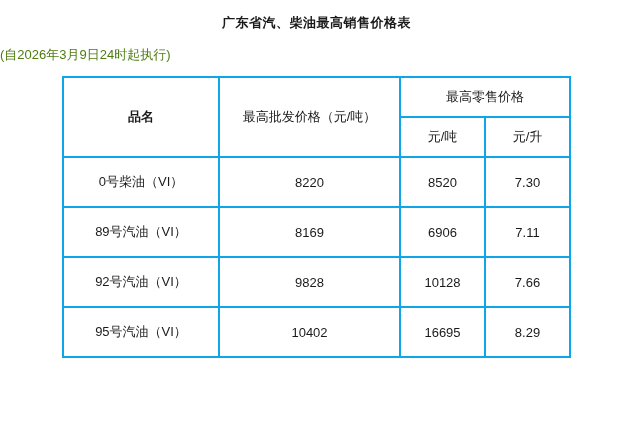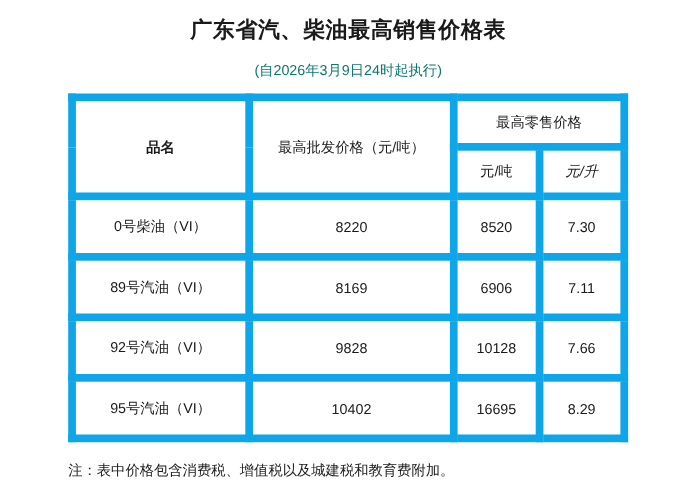--- a/index.html
+++ b/index.html
@@ -15,55 +15,54 @@
     overflow: hidden;
   }
   .page {
     width: 633px;
     height: 442px;
     position: relative;
     box-sizing: border-box;
   }
   .title {
     text-align: center;
-    font-size: 20px;
+    font-size: 13px;
     font-weight: bold;
     letter-spacing: 0.5px;
     padding-top: 14px;
     color: #1a1a1a;
   }
   .subtitle {
-    text-align: center;
     font-size: 13px;
     padding-top: 14px;
     padding-bottom: 12px;
-    color: #0f766e;
+    color: #4d7c0f;
   }
   .table-wrap {
     padding: 0 62px;
     box-sizing: border-box;
   }
   table.price-table {
     border-collapse: collapse;
     width: 509px;
     table-layout: fixed;
   }
   table.price-table td {
-    border: 7px solid #0ea5e9;
+    border: 2px solid #0ea5e9;
     text-align: center;
     vertical-align: middle;
     font-size: 13px;
     color: #1a1a1a;
     padding: 0 2px;
   }
   .hdr-name { width: 150px; height: 76px; font-weight: bold; }
   .hdr-whole { width: 175px; height: 76px; }
   .hdr-retail { height: 38px; }
   .hdr-unit { width: 92px; height: 38px; margin-top: 16px; }
-  .hdr-unit2 { width: 92px; height: 38px; font-style: italic; }
+  .hdr-unit2 { width: 92px; height: 38px; }
   .row-cell { height: 48px; }
   .note {
     padding: 0 62px;
     box-sizing: border-box;
     font-size: 13px;
     color: #1a1a1a;
     padding-top: 17px;
     line-height: 1.4;
   }
 </style>
@@ -109,15 +108,14 @@
         <tr>
           <td class="row-cell">95号汽油（VI）</td>
           <td class="row-cell">10402</td>
           <td class="row-cell">16695</td>
           <td class="row-cell">8.29</td>
         </tr>
       </tbody>
     </table>
   </div>
 
-  <div class="note">注：表中价格包含消费税、增值税以及城建税和教育费附加。</div>
 
 </div>
 
 </body></html>

